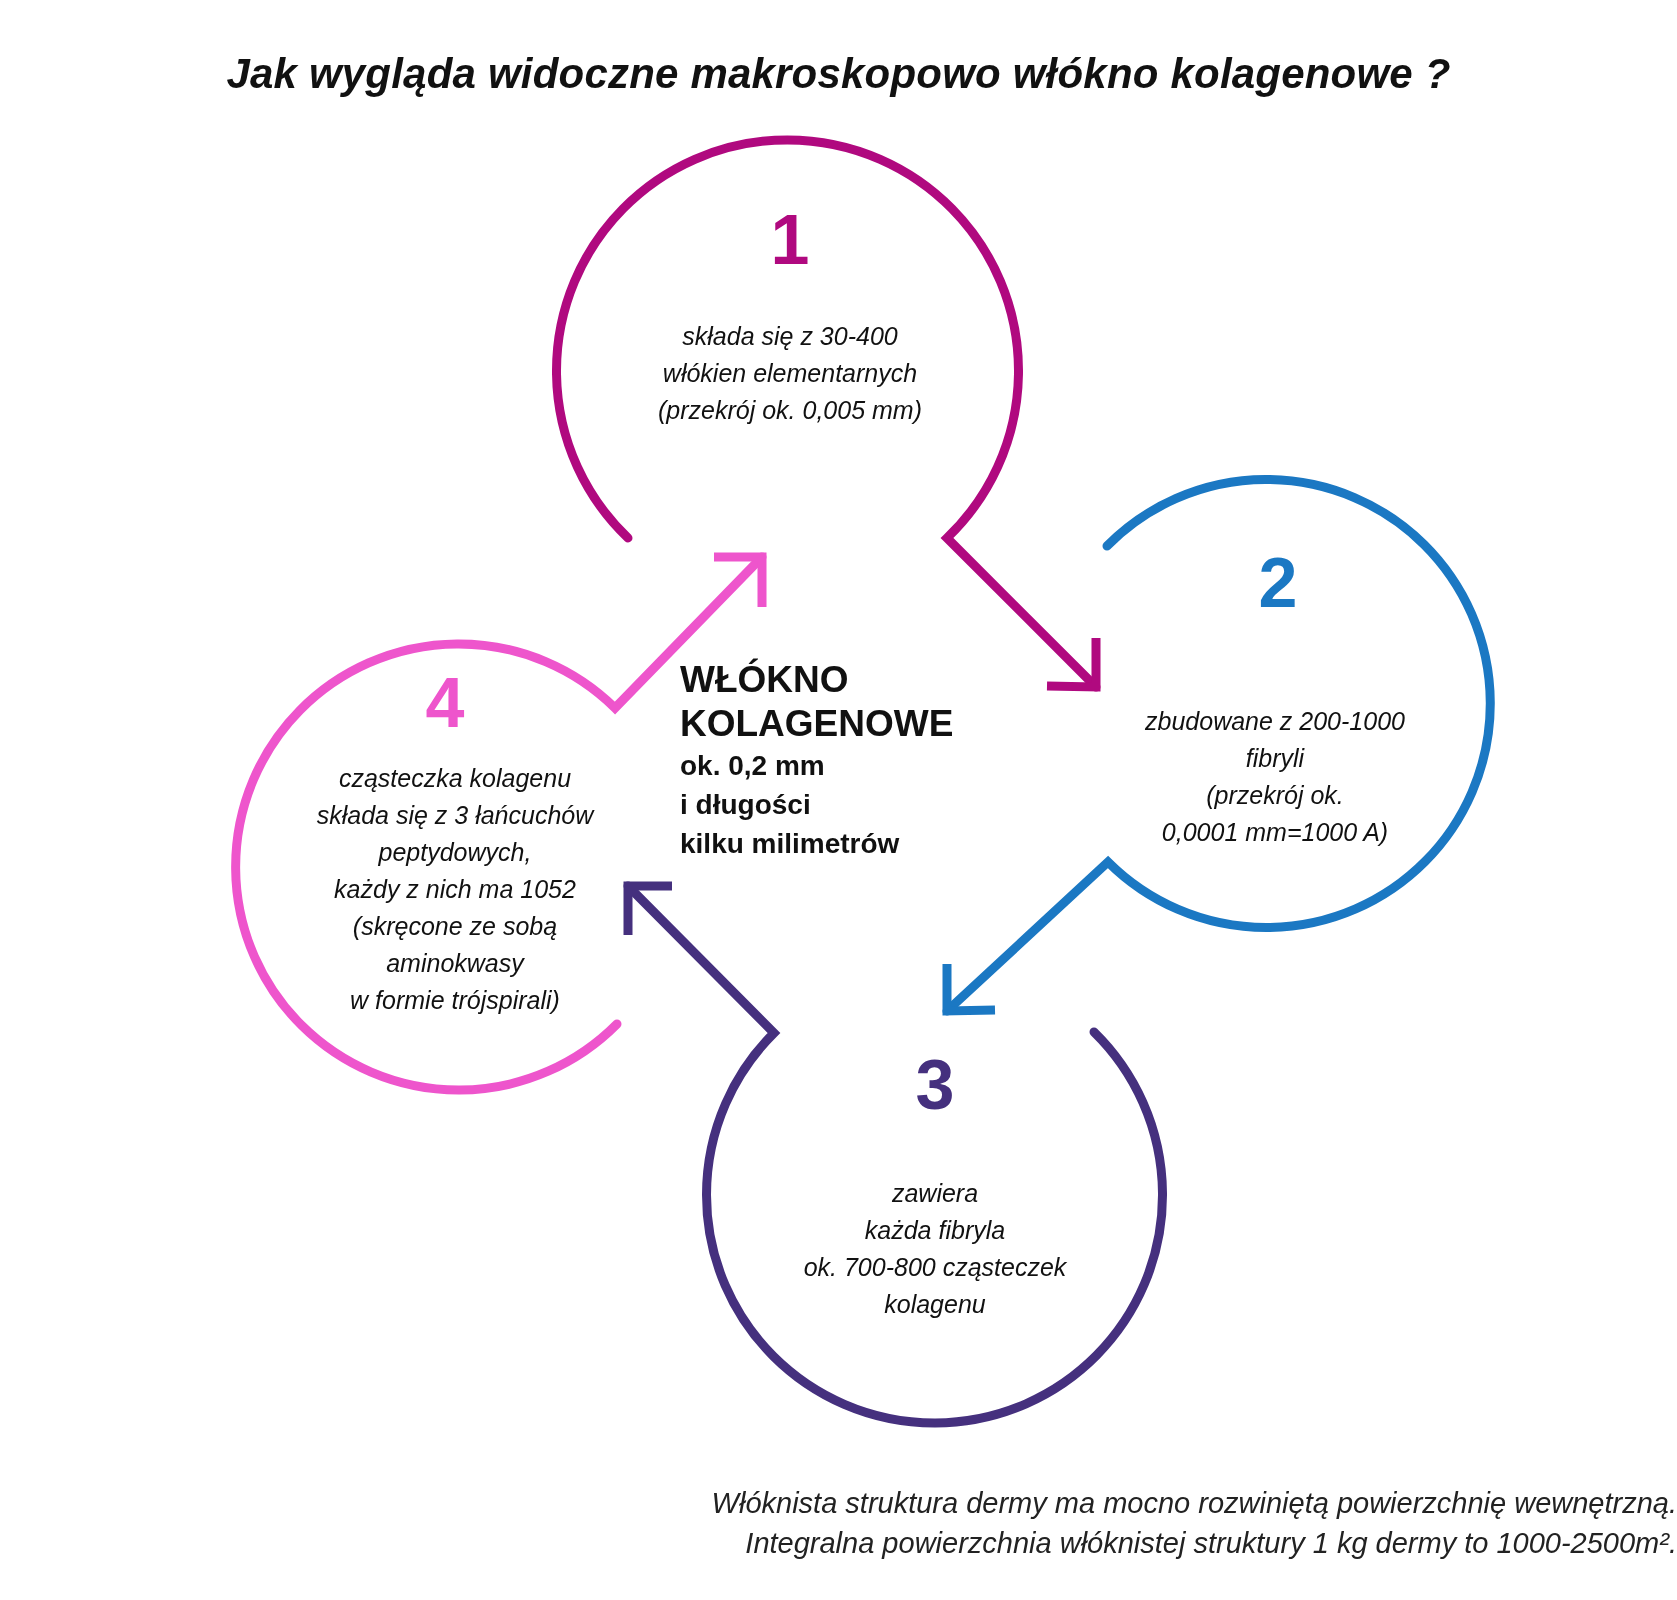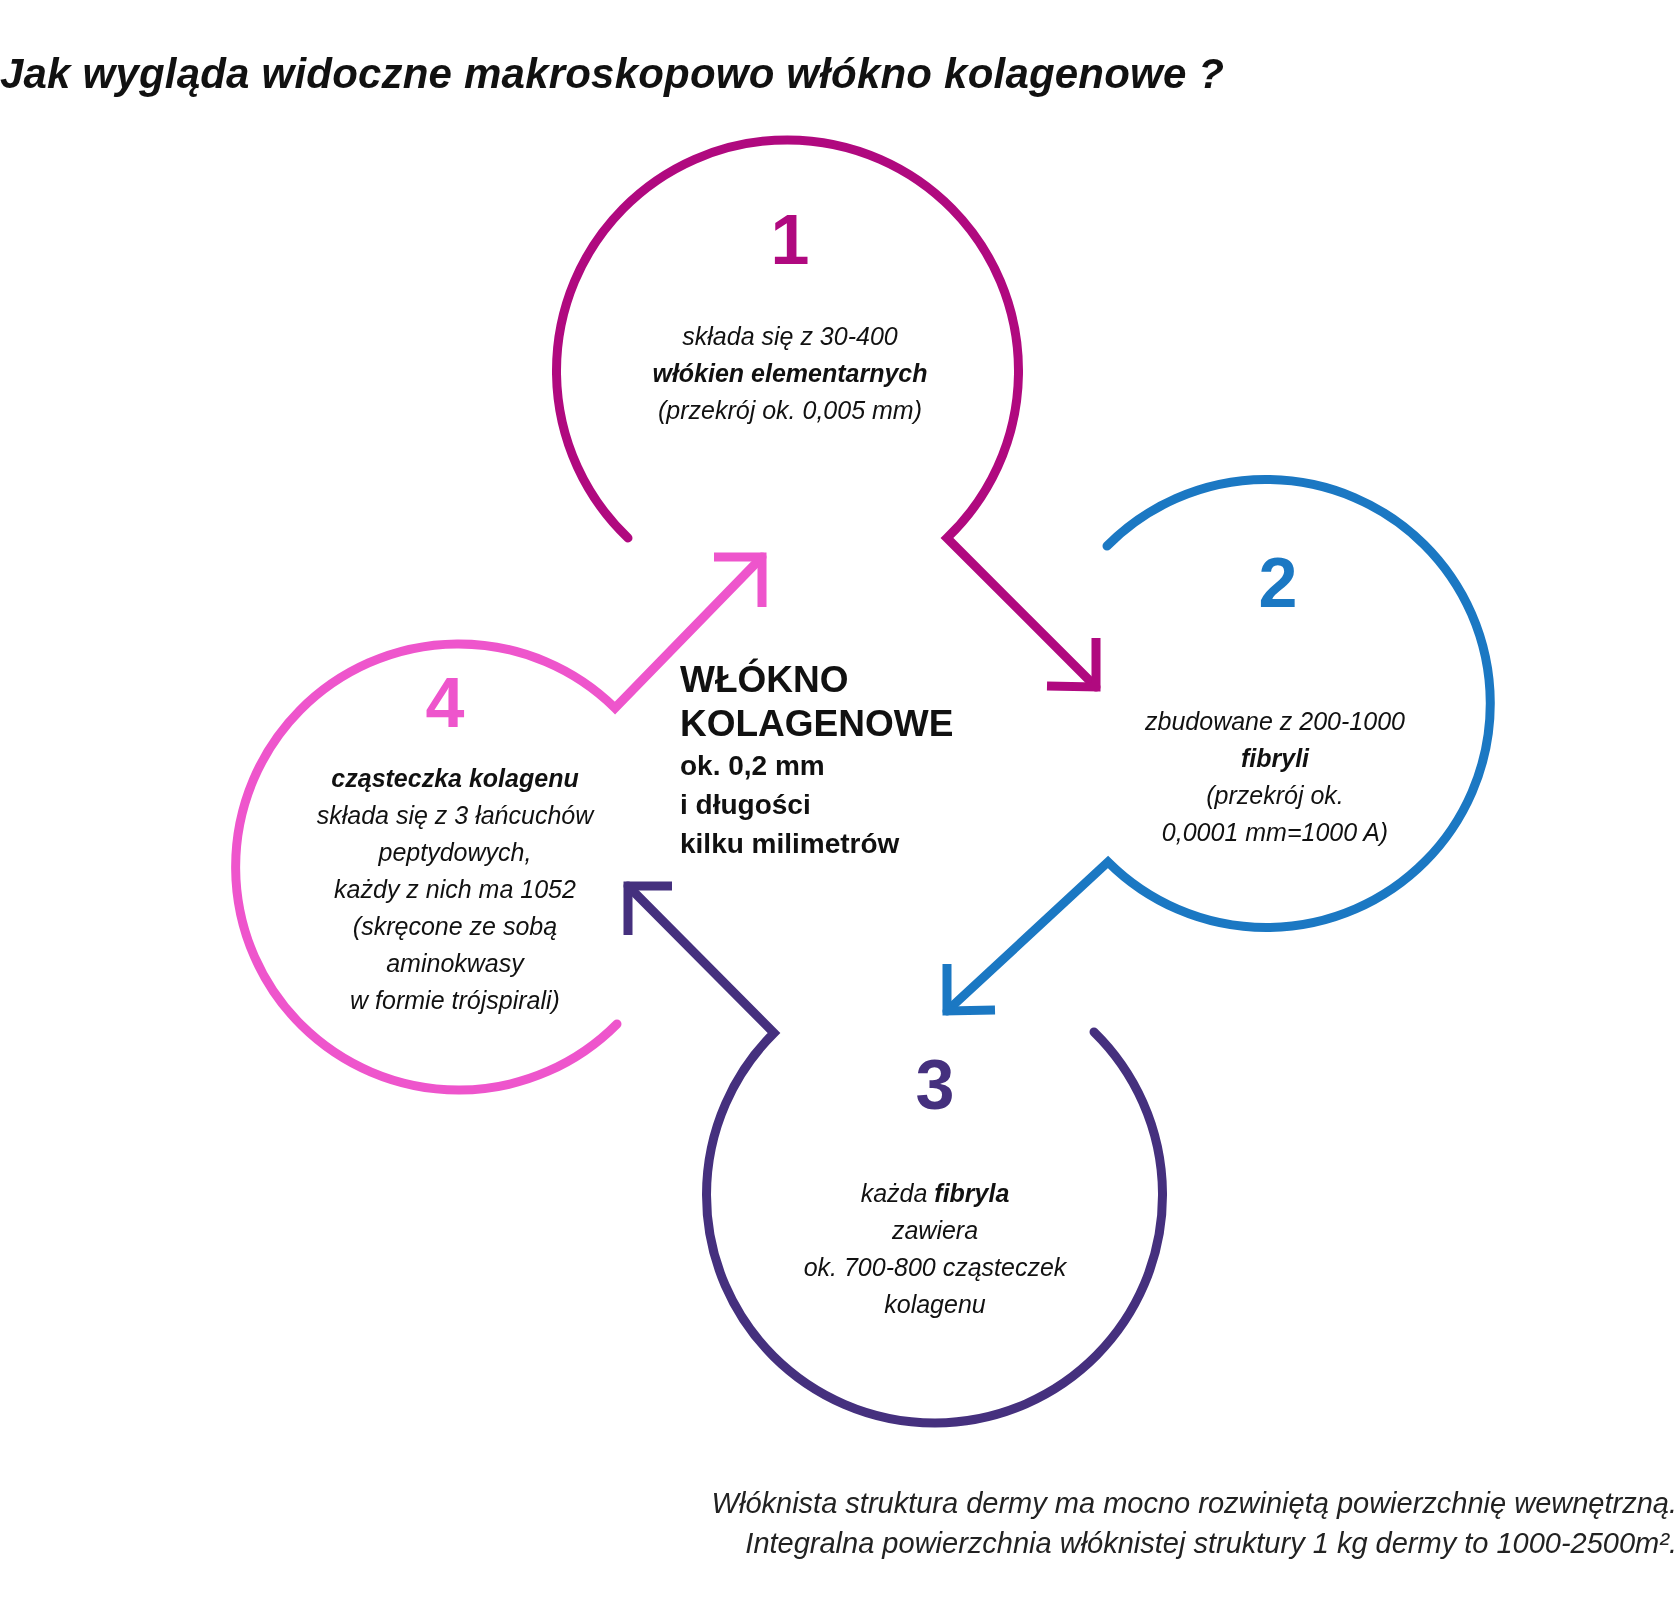--- a/index.html
+++ b/index.html
@@ -1,23 +1,23 @@
 <!DOCTYPE html>
 <html><head>
 <meta charset="utf-8">
 <style>
   html, body { margin:0; padding:0; background:#ffffff; }
   body { width:1677px; height:1600px; position:relative; overflow:hidden;
          font-family:"Liberation Sans", "DejaVu Sans", sans-serif; color:#111; }
   #diagram { position:absolute; left:0; top:0; width:1677px; height:1600px; }
-  .title { position:absolute; left:0; width:1677px; top:50px; text-align:left;
+  .title { position:absolute; left:0; width:1677px; top:50px; text-align:center;
            font-style:italic; font-size:42px; font-weight:600; letter-spacing:0.2px; }
   .circle-num { position:absolute; font-weight:700; font-size:70px; text-align:center; width:120px; line-height:1; }
   .circle-text { position:absolute; text-align:center; font-style:italic; font-size:25px; line-height:37px; }
-  .circle-text b, .circle-text .bold { font-weight:700; }
+  .circle-text b, .circle-text .bold { font-weight:400; }
   .center-text { position:absolute; text-align:left; font-weight:700; }
   .center-title { font-size:37px; line-height:44px; }
   .center-sub { font-size:28px; line-height:39px; }
   .footer { position:absolute; left:0; width:1677px; top:1483px; text-align:right;
             font-style:italic; font-size:29px; line-height:40px; color:#222; }
 </style>
 </head>
 <body>
 
 <div id="diagram">
@@ -51,22 +51,22 @@
   </div>
 
   <div class="circle-text" style="left:1110px;top:703px;width:330px;">
     <div>zbudowane z 200-1000</div>
     <div class="bold">fibryli</div>
     <div>(przekrój ok.</div>
     <div>0,0001 mm=1000 A)</div>
   </div>
 
   <div class="circle-text" style="left:760px;top:1175px;width:350px;">
+    <div>zawiera</div>
     <div><span>każda </span><span class="bold">fibryla</span></div>
-    <div>zawiera</div>
     <div>ok. 700-800 cząsteczek</div>
     <div>kolagenu</div>
   </div>
 
   <div class="circle-text" style="left:255px;top:760px;width:400px;">
     <div class="bold">cząsteczka kolagenu</div>
     <div>składa się z 3 łańcuchów</div>
     <div>peptydowych,</div>
     <div>każdy z nich ma 1052</div>
     <div>(skręcone ze sobą</div>

